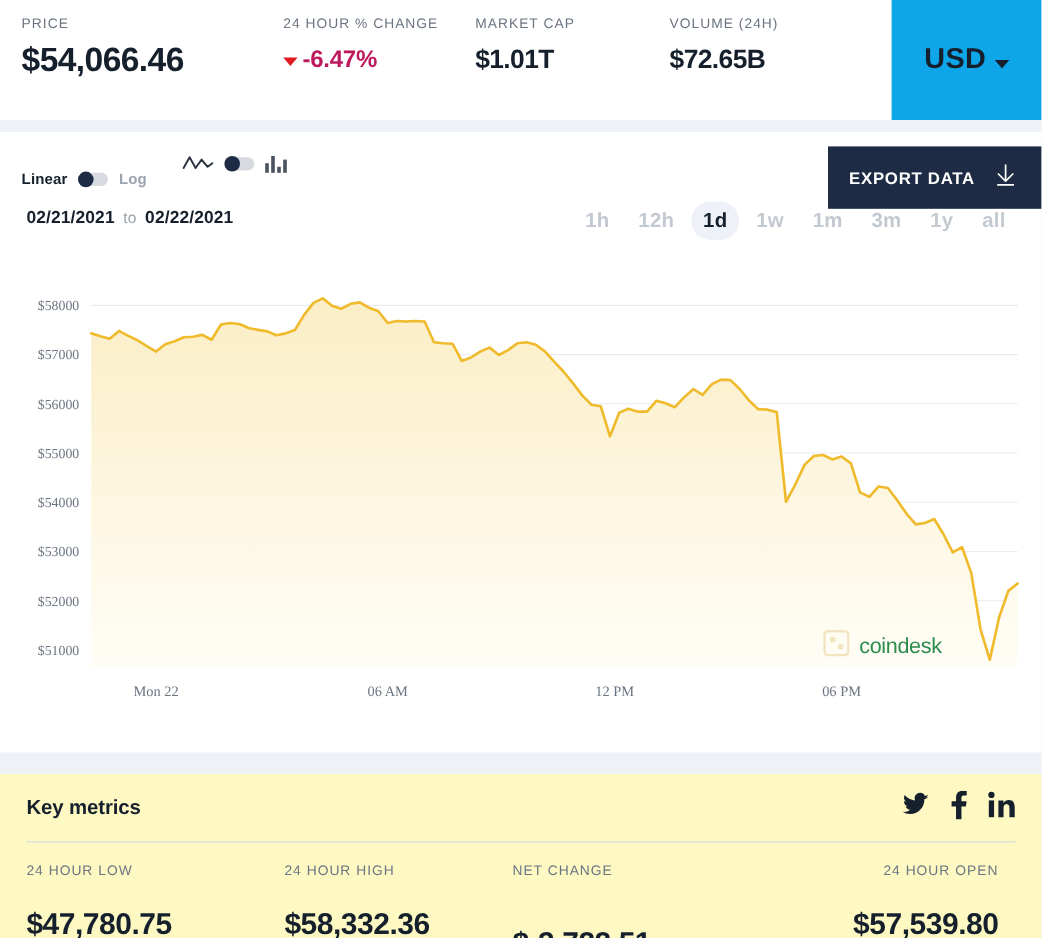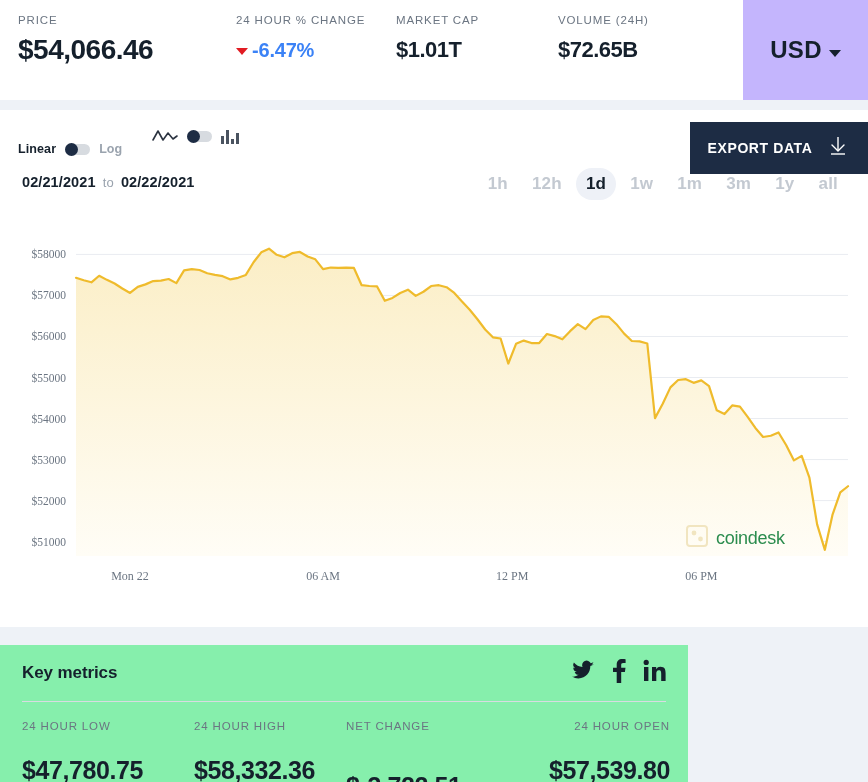--- a/index.html
+++ b/index.html
@@ -73,31 +73,31 @@
     width: 0; height: 0;
     border-left: 6px solid transparent;
     border-right: 6px solid transparent;
     border-top: 7px solid #e11b22;
     margin-right: 4px;
     margin-top: 3px;
   }
   .change-value {
     font-size: 20px;
     font-weight: 700;
-    color: #3b82f6;
+    color: #be185d;
     letter-spacing: -0.2px;
   }
   .value-cap, .value-vol {
     font-size: 22px;
     font-weight: 700;
   }
 
   .currency-box {
     width: 130px;
-    background: #c4b5fd;
+    background: #0ea5e9;
     display: flex;
     align-items: center;
     justify-content: center;
     cursor: pointer;
   }
   .currency-label {
     font-size: 24px;
     font-weight: 700;
     color: #15202c;
     letter-spacing: 0.3px;
@@ -246,23 +246,23 @@
     color: #15803d;
     letter-spacing: -0.3px;
     margin-left: 8px;
     font-weight: 400;
   }
 
   
   .metrics-card {
     position: absolute;
     left: 0; top: 645px;
-    width: 688px;
+    width: 868px;
     height: 137px;
-    background: #86efac;
+    background: #fef9c3;
     box-sizing: border-box;
     padding: 0 18px;
   }
   .metrics-head {
     position: relative;
     height: 56px;
   }
   .metrics-title {
     position: absolute;
     left: 4px; top: 18px;

